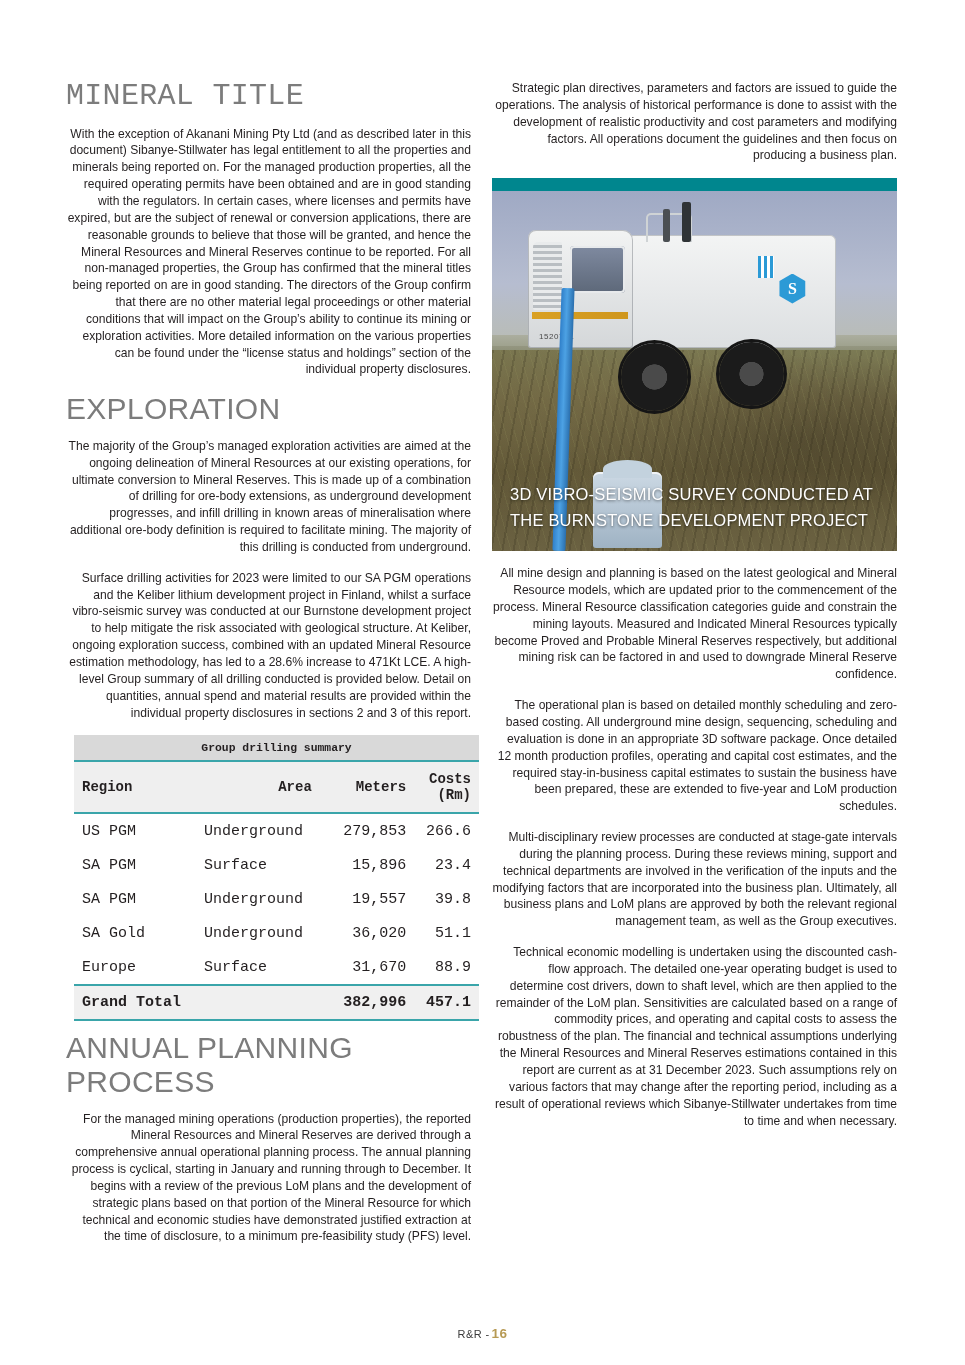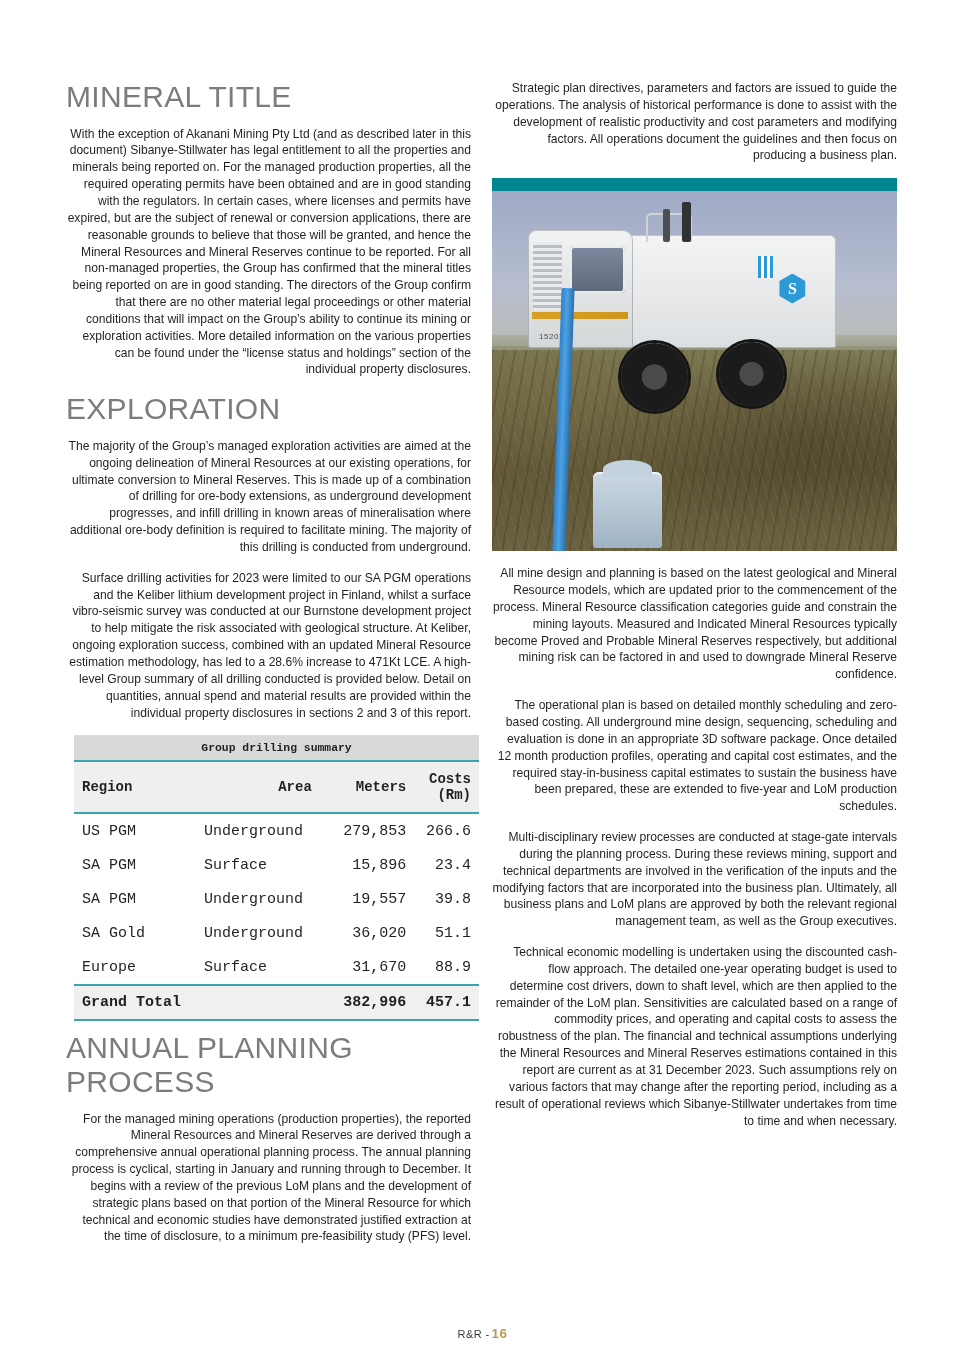--- a/index.html
+++ b/index.html
@@ -29,21 +29,21 @@
 
   h1.section-title {
     font-size: 30px;
     font-weight: 300;
     color: #7c7c7c;
     letter-spacing: 0.3px;
     line-height: 1.12;
     margin: 0 0 12px 0;
     font-family: "Liberation Sans", sans-serif;
   }
-  h1.section-title.tight-top { margin-top: 0; }
+  h1.section-title.tight-top { margin-top: 0; font-family: Liberation Mono, monospace; }
 
   p.body {
     font-size: 12.1px;
     line-height: 16.85px;
     color: #231f20;
     margin: 0 0 14px 0;
     text-align: right;
   }
   p.body:last-child { margin-bottom: 0; }
 
@@ -350,20 +350,21 @@
             <div class="tr-stripe"></div>
             <div class="tr-num">1520741</div>
           </div>
           <div class="wheel w1"></div>
           <div class="wheel w2"></div>
         </div>
 
         <div class="ph-pole"></div>
         <div class="ph-box"></div>
 
+        <div class="photo-caption">3D VIBRO-SEISMIC SURVEY CONDUCTED AT THE BURNSTONE DEVELOPMENT PROJECT</div>
       </div>
     </div>
 
     <p class="body">All mine design and planning is based on the latest geological and Mineral Resource models, which are updated prior to the commencement of the process. Mineral Resource classification categories guide and constrain the mining layouts. Measured and Indicated Mineral Resources typically become Proved and Probable Mineral Reserves respectively, but additional mining risk can be factored in and used to downgrade Mineral Reserve confidence.</p>
     <p class="body">The operational plan is based on detailed monthly scheduling and zero-based costing. All underground mine design, sequencing, scheduling and evaluation is done in an appropriate 3D software package. Once detailed 12 month production profiles, operating and capital cost estimates, and the required stay-in-business capital estimates to sustain the business have been prepared, these are extended to five-year and LoM production schedules.</p>
     <p class="body">Multi-disciplinary review processes are conducted at stage-gate intervals during the planning process. During these reviews mining, support and technical departments are involved in the verification of the inputs and the modifying factors that are incorporated into the business plan. Ultimately, all business plans and LoM plans are approved by both the relevant regional management team,  as well as the Group executives.</p>
     <p class="body">Technical economic modelling is undertaken using the discounted cash-flow approach. The detailed one-year operating budget is used to determine cost drivers, down to shaft level, which are then applied to the remainder of the LoM plan. Sensitivities are calculated based on a range of commodity prices, and operating and capital costs to assess the robustness of the plan. The financial and technical assumptions underlying the Mineral Resources and Mineral Reserves estimations contained in this report are current as at 31 December 2023. Such assumptions rely on various factors that may change after the reporting period, including as a result of operational reviews which Sibanye-Stillwater undertakes from time to time and when necessary.</p>
   </div>
 
   <div class="footer">

